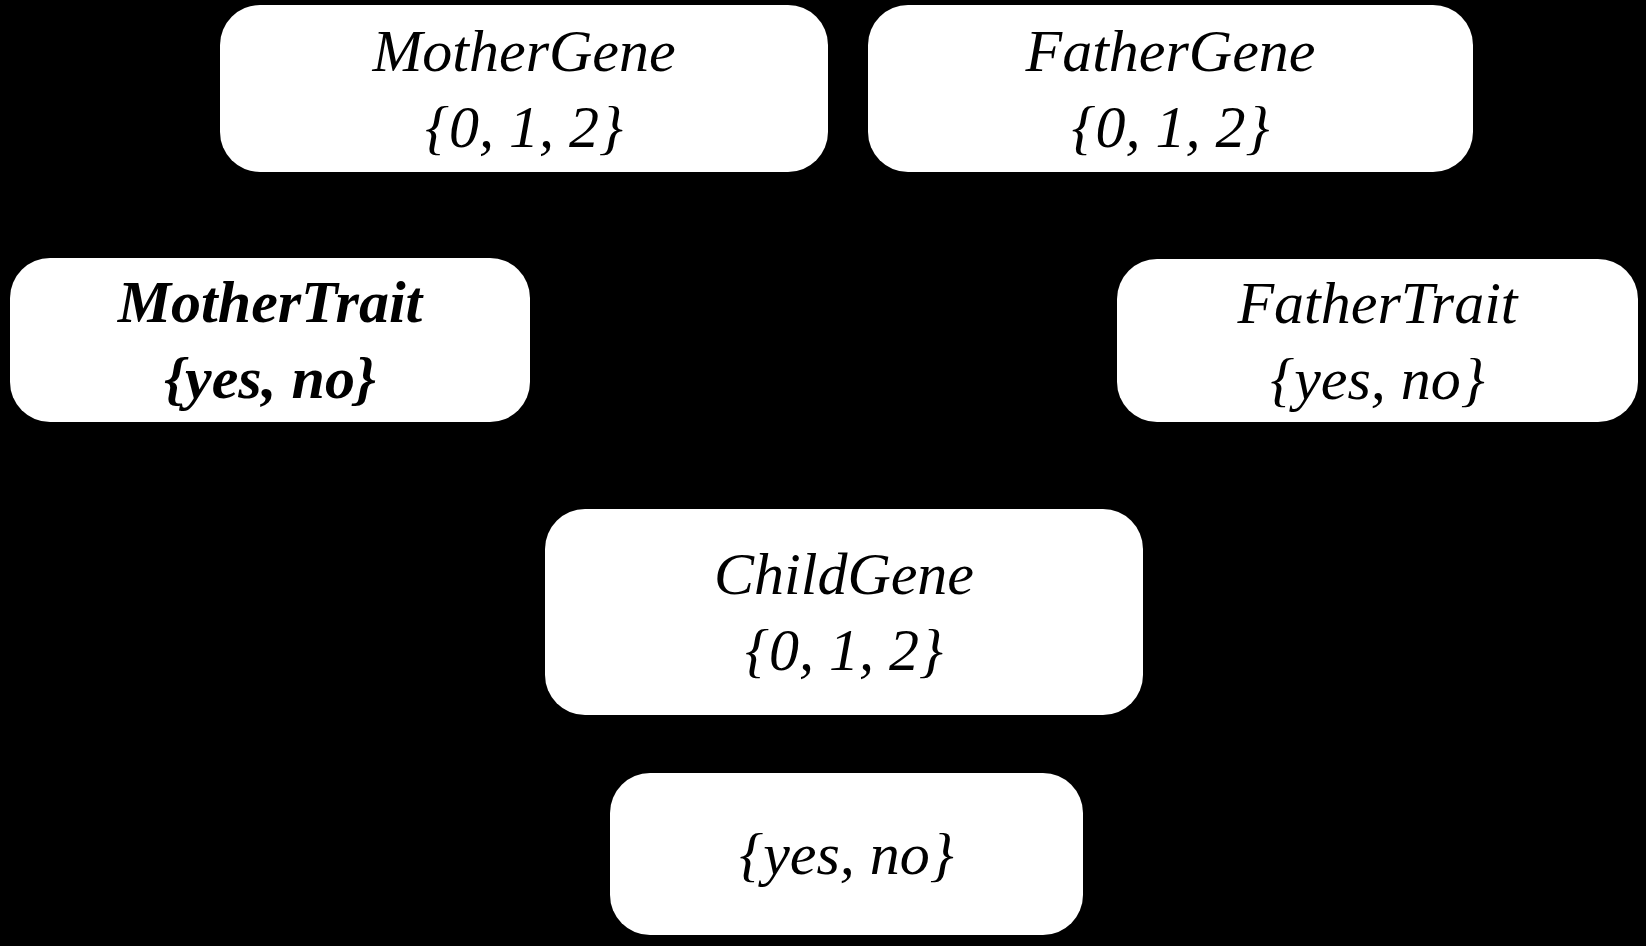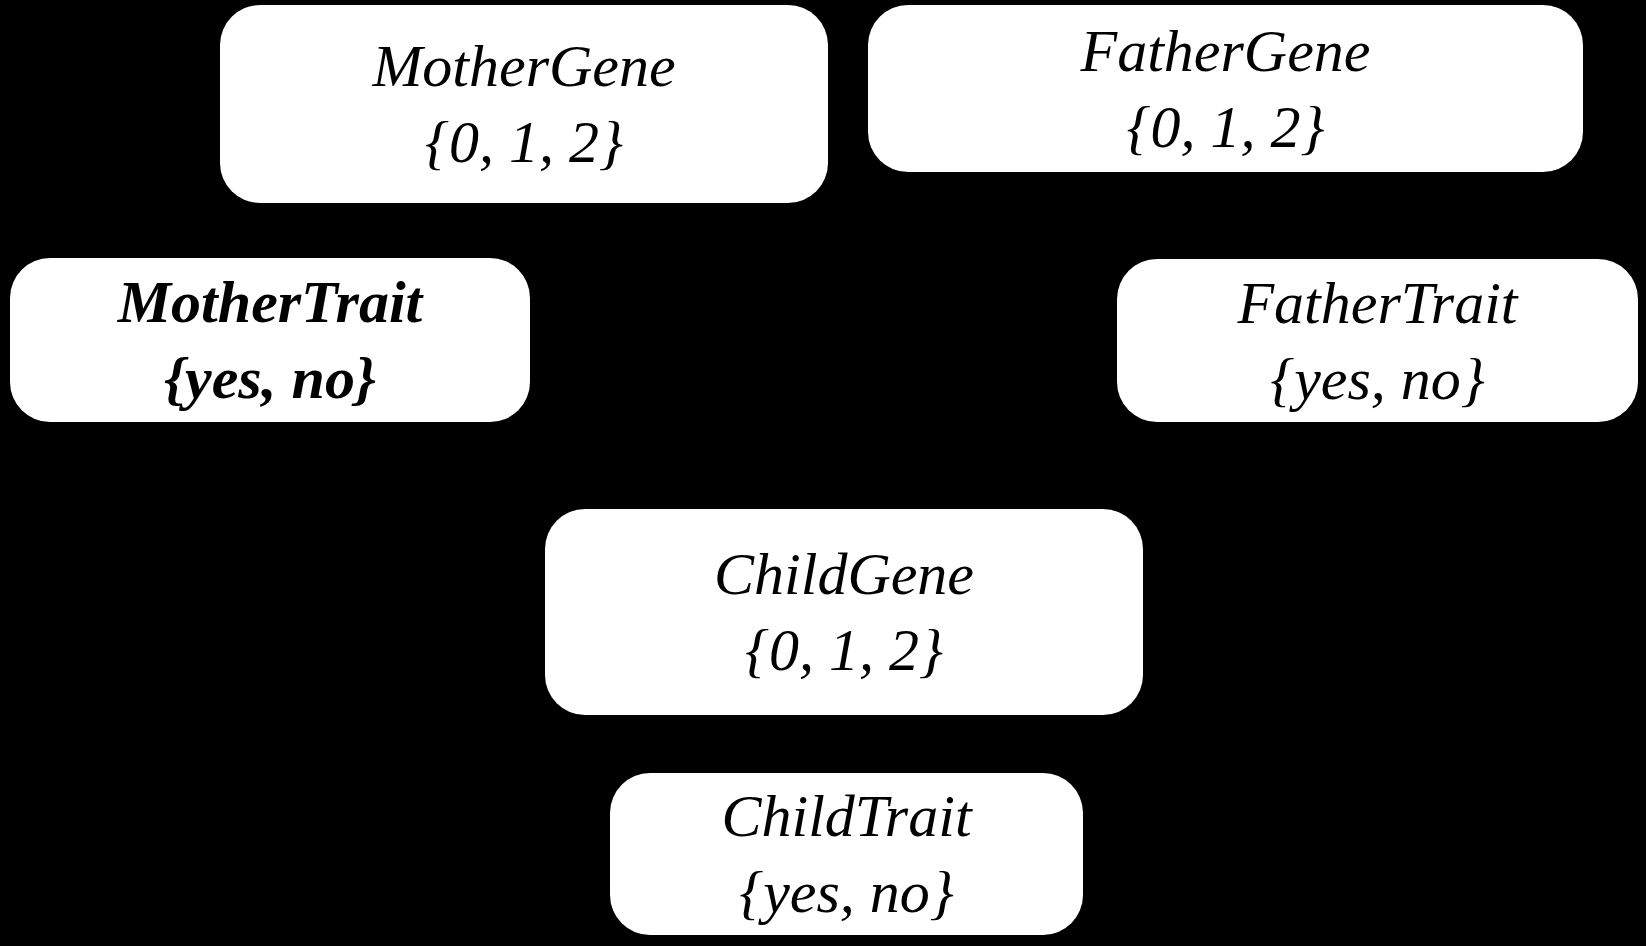--- a/index.html
+++ b/index.html
@@ -28,22 +28,22 @@
     font-style: italic;
     font-size: 60px;
     line-height: 76px;
     white-space: nowrap;
   }
   .node .node-title,
   .node .node-values {
     display: block;
   }
   
-  .pos-mother-gene  { left: 220px;  top: 5px;   width: 608px; height: 198px; }
-  .pos-father-gene  { left: 868px;  top: 5px;   width: 715px; height: 167px; }
+  .pos-mother-gene  { left: 220px;  top: 5px;   width: 608px; height: 167px; }
+  .pos-father-gene  { left: 868px;  top: 5px;   width: 605px; height: 167px; }
   .pos-mother-trait { left: 10px;   top: 258px; width: 520px; height: 164px; font-weight: bold; }
   .pos-father-trait { left: 1117px; top: 259px; width: 521px; height: 163px; }
   .pos-child-gene   { left: 545px;  top: 509px; width: 598px; height: 206px; }
   .pos-child-trait  { left: 610px;  top: 773px; width: 473px; height: 162px; }
 </style>
 </head>
 <body>
 
 <div class="canvas">
 
@@ -66,17 +66,16 @@
     <span class="node-title">FatherTrait</span>
     <span class="node-values">{yes, no}</span>
   </div>
 
   <div class="node pos-child-gene">
     <span class="node-title">ChildGene</span>
     <span class="node-values">{0, 1, 2}</span>
   </div>
 
   <div class="node pos-child-trait">
-    <span class="node-title">ChildTrait</span>
     <span class="node-values">{yes, no}</span>
   </div>
 
 </div>
 
 </body></html>

